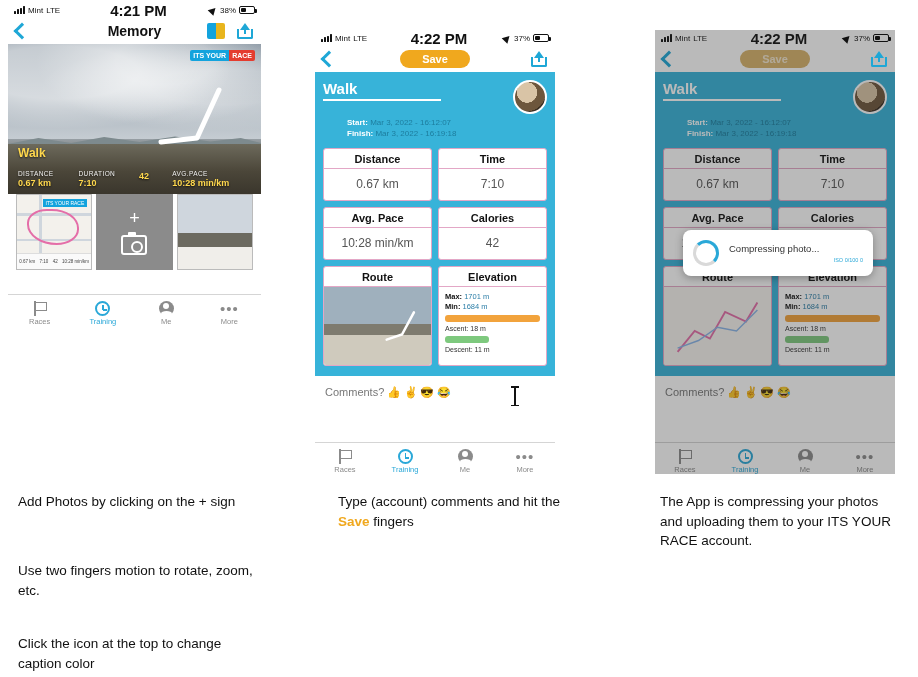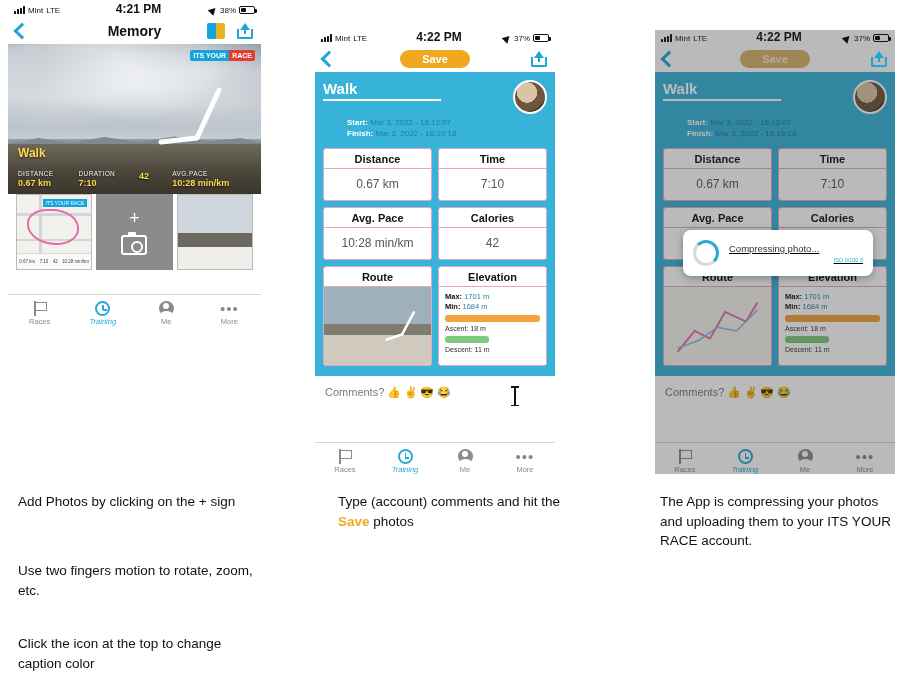--- a/index.html
+++ b/index.html
@@ -24,21 +24,21 @@
     height: 16px;
     display: flex;
     font-size: 8px;
     color: #111;
     padding: 0 6px;
     position: relative;
   }
   .sb-left { display: flex; align-items: center; gap: 3px; }
   .sb-center {
     position: absolute; left: 8px; right: 0;
-    text-align: center; font-weight: bold; font-size: 12px;
+    text-align: center; font-weight: bold; font-size: 15px;
   }
   .sb-right {
     margin-left: auto; display: flex; align-items: center; gap: 3px;
     position: relative; z-index: 2;
   }
   .bars { display: inline-flex; align-items: flex-end; gap: 1px; height: 8px; }
   .bars i { display: block; width: 2px; background: #111; border-radius: .5px; }
   .bars i:nth-child(1){ height: 3px; }
   .bars i:nth-child(2){ height: 5px; }
   .bars i:nth-child(3){ height: 6px; }
@@ -223,21 +223,21 @@
   .tabbar {
     display: flex; border-top: 1px solid #d5d5d5;
     padding-top: 4px; margin-top: auto;
     background: #fff;
   }
   .tab {
     flex: 1; text-align: center; color: #8b8b8b;
     font-size: 7.5px; cursor: pointer;
   }
   .tab .ic { height: 18px; display: flex; align-items: center; justify-content: center; }
-  .tab.active { color: #2aa8d8; font-style: italic; }
+  .tab.active { color: #2aa8d8; }
   .flag-ic { width: 14px; height: 15px; position: relative; }
   .flag-ic::before {
     content: ""; position: absolute; left: 1px; top: 0; width: 2px; height: 15px; background: currentColor;
   }
   .flag-ic::after {
     content: ""; position: absolute; left: 3px; top: 1px; width: 10px; height: 7px;
     border: 1.5px solid currentColor; border-left: none;
   }
   .clock-ic {
     width: 15px; height: 15px; border: 2px solid currentColor; border-radius: 50%;
@@ -767,34 +767,34 @@
             <span class="dots-ic">•••</span>
           </div>
         <div>More</div>
       </div>
     </div>
 
     <div class="dim-overlay"></div>
 
     <div class="toast">
       <div class="spinner"></div>
-      <div style="flex:1;text-decoration:underline;">
+      <div style="flex:1;">
         <div class="tx">Compressing photo...</div>
         <div class="sub2">ISO 0/100 0</div>
       </div>
     </div>
   </div>
 
   <div class="cursor-ibeam">
       <i></i>
     </div>
 
   <div class="note" style="left:18px; top:492px; width:250px;">Add Photos by clicking on the + sign</div>
   <div class="note" style="left:18px; top:561px; width:250px;">Use two fingers motion to rotate, zoom, etc.</div>
   <div class="note" style="left:18px; top:634px; width:250px;">Click the icon at the top to change caption color</div>
 
   <div class="note" style="left:338px; top:492px; width:230px;">
-    <span>Type (account) comments and hit the </span><span class="hl">Save</span><span> photos</span>
+    <span>Type (account) comments and hit the </span><span class="hl">Save</span><span> fingers</span>
   </div>
 
   <div class="note" style="left:660px; top:492px; width:242px;">The App is compressing your photos and uploading them to your ITS YOUR RACE account.</div>
 
 </div>
 
 </body></html>

